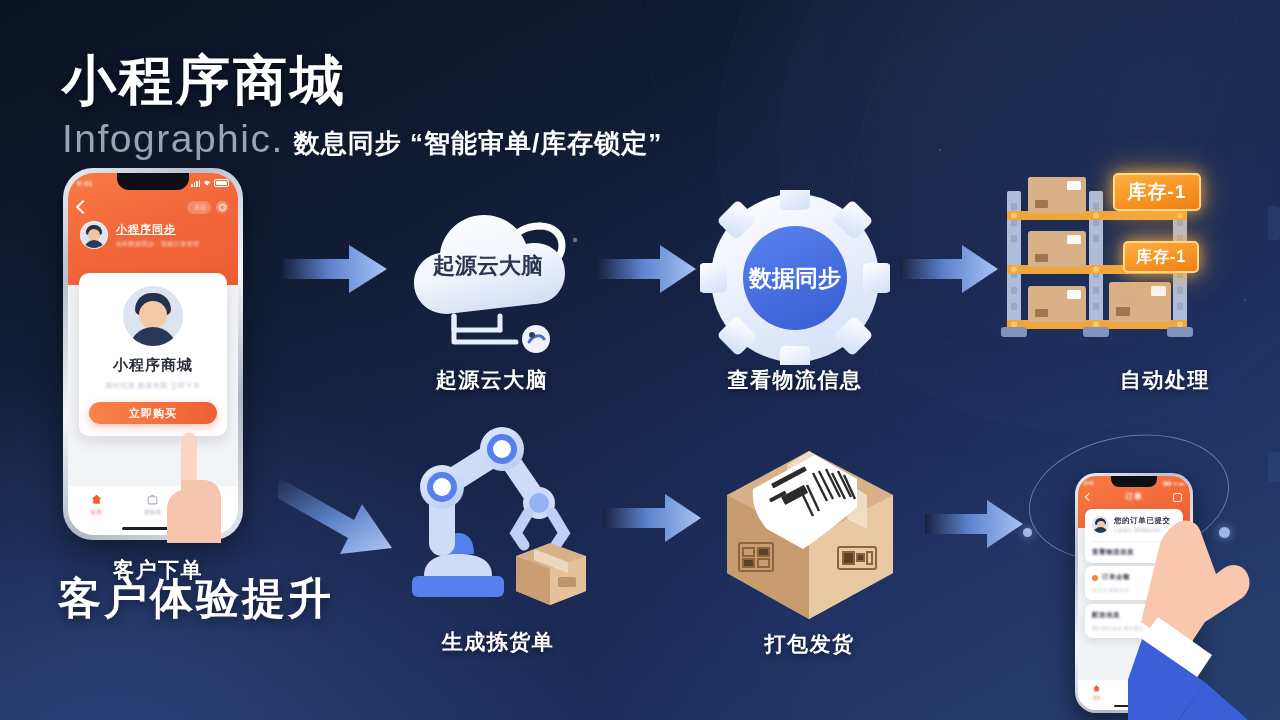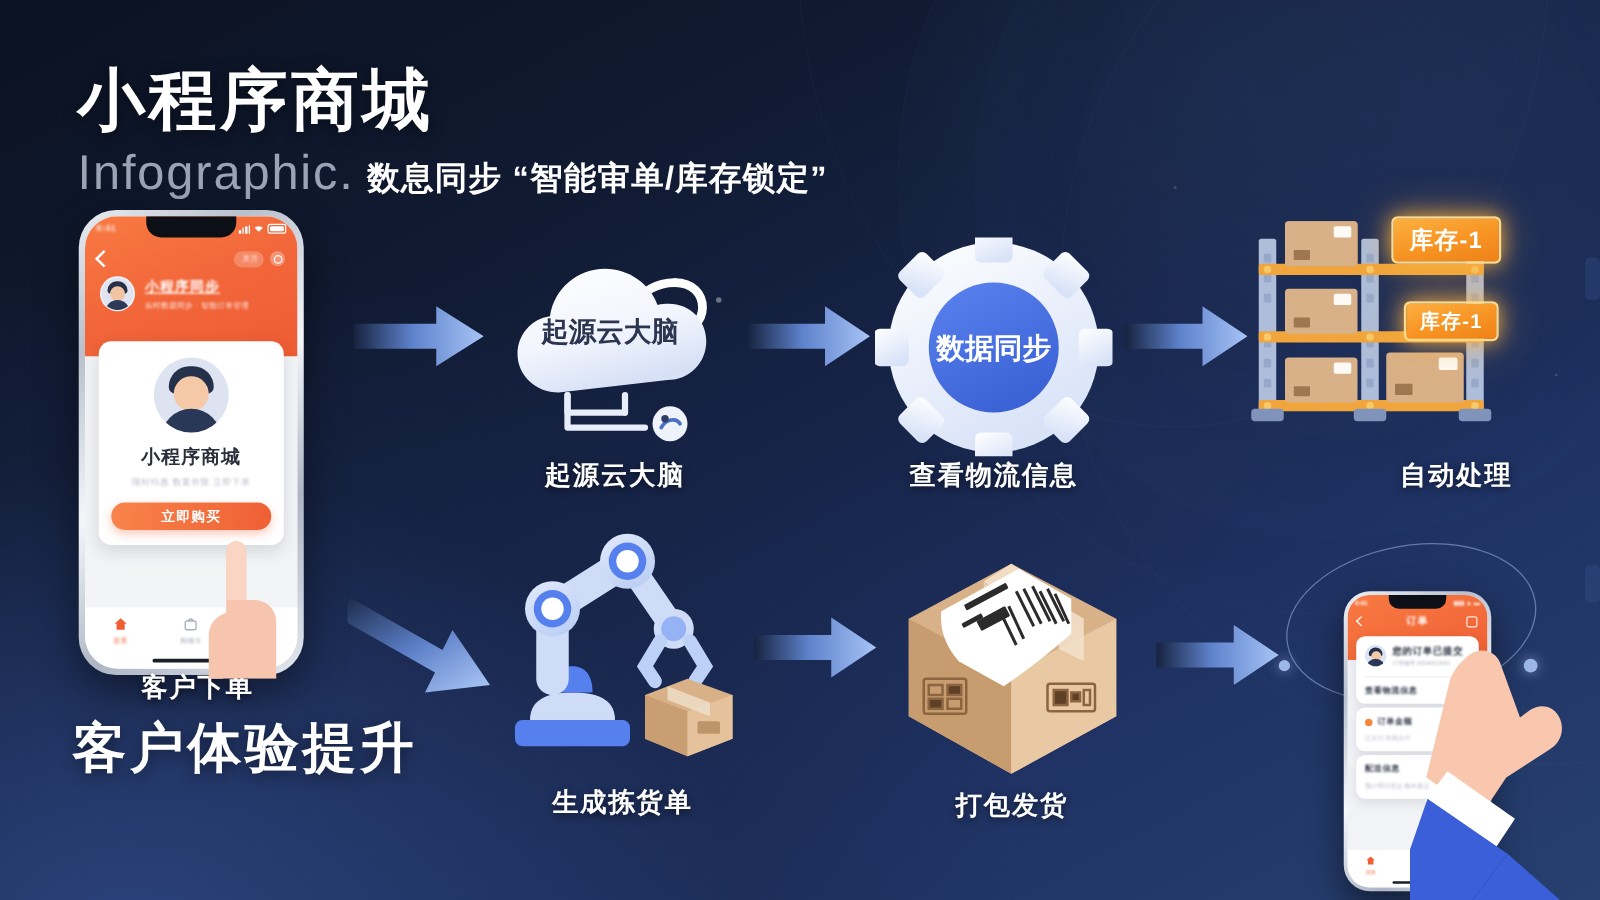--- a/index.html
+++ b/index.html
@@ -195,21 +195,21 @@
   .p2-ghost{font-size:5px;color:#b6bcc8;margin-top:5px;filter:blur(.85px);}
   .p2-right{font-size:5.5px;color:#8a90a0;filter:blur(.85px);}
   .p2-tabbar{position:absolute;left:0;right:0;bottom:0;height:26px;background:#fff;display:flex;align-items:flex-start;justify-content:space-around;padding-top:4px;}
   .p2-tab{display:flex;flex-direction:column;align-items:center;gap:2px;}
   .p2-tl{font-size:4px;filter:blur(.85px);}
   .p2-home{position:absolute;left:50%;transform:translateX(-50%);bottom:3px;width:40px;height:2.5px;border-radius:2px;background:#1b1f27;}
   .ring{position:absolute;border:1.4px solid rgba(168,196,242,.5);border-radius:50%;pointer-events:none;}
   .ringdot{position:absolute;width:11px;height:11px;border-radius:50%;background:#9db7e8;box-shadow:0 0 10px rgba(157,183,232,.7);}
 
   
-  #lbl-order{position:absolute;left:113px;top:536px;}
+  #lbl-order{position:absolute;left:113px;top:556px;}
   #big-cx{
     position:absolute;left:58px;top:570px;
     font-size:43px;font-weight:700;color:#ffffff;letter-spacing:3px;
     text-shadow:0 3px 12px rgba(0,0,0,.45);white-space:nowrap;
   }
   .lbl-cloud{position:absolute;left:392px;top:366px;width:200px;text-align:center;}
   .lbl-gear{position:absolute;left:690px;top:366px;width:210px;text-align:center;}
   .lbl-shelf{position:absolute;left:1000px;top:366px;width:210px;text-align:right;}
   .lbl-robot{position:absolute;left:398px;top:628px;width:200px;text-align:center;}
   .lbl-parcel{position:absolute;left:707px;top:630px;width:205px;text-align:center;}

